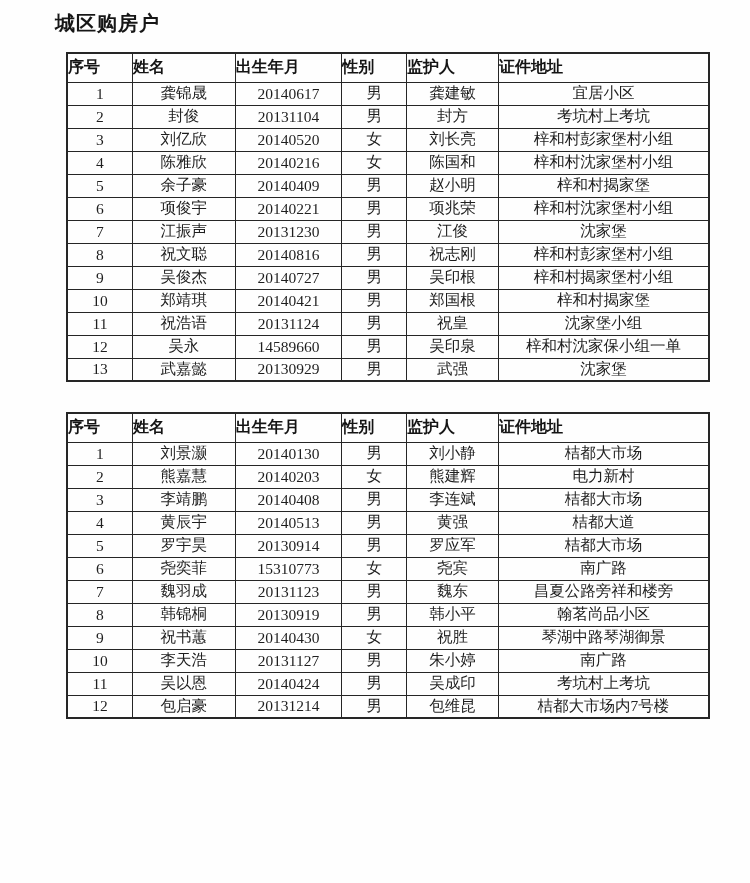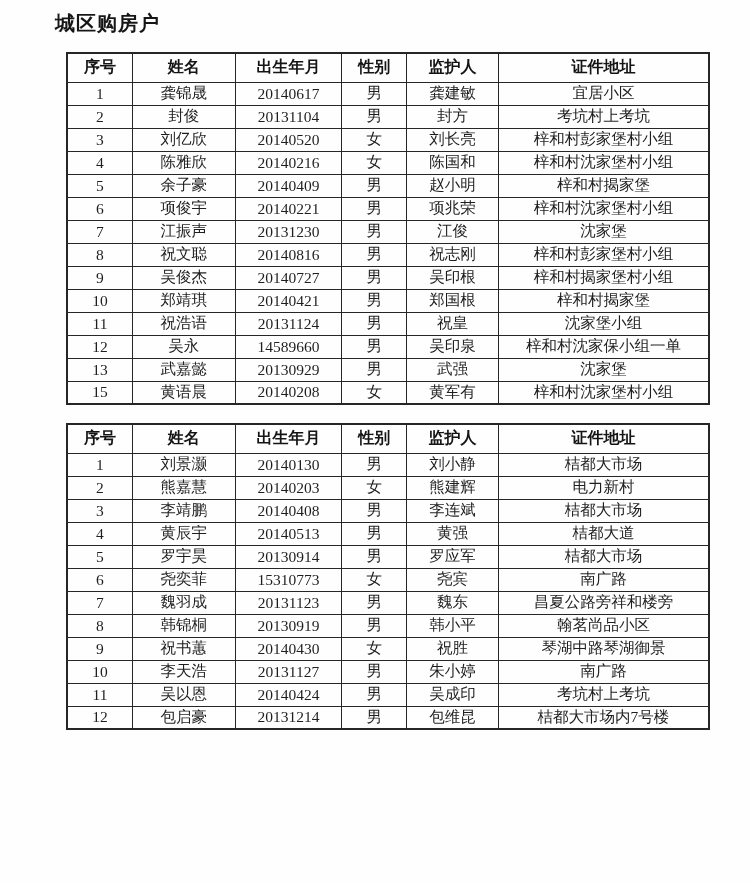--- a/index.html
+++ b/index.html
@@ -21,36 +21,36 @@
   }
   .section-title{
     font-family:"Liberation Sans","DejaVu Sans",sans-serif;
     font-weight:bold;
     font-size:20px;
     letter-spacing:1px;
     color:#161616;
     margin-left:-11px;
     margin-bottom:15px;
   }
-  .tbl-wrap{margin-bottom:18px;}
+  .tbl-wrap{margin-bottom:30px;}
   table{
     width:644px;
     border-collapse:collapse;
     table-layout:fixed;
   }
   table, th, td{
     border:1px solid var(--border);
   }
   table{border-width:2px;}
   th{
     font-family:"Liberation Sans","DejaVu Sans",sans-serif;
     font-weight:bold;
     font-size:16px;
     height:29px;
-    text-align:center;
+    text-align:left;
     vertical-align:middle;
     color:#141414;
   }
   td{
     font-size:15.5px;
     height:23px;
     text-align:center;
     vertical-align:middle;
     white-space:nowrap;
     overflow:hidden;
@@ -187,28 +187,20 @@
             <td>梓和村沈家保小组一单</td>
           </tr>
           <tr>
             <td>13</td>
             <td>武嘉懿</td>
             <td>20130929</td>
             <td>男</td>
             <td>武强</td>
             <td>沈家堡</td>
           </tr>
-          <tr>
-            <td>15</td>
-            <td>黄语晨</td>
-            <td>20140208</td>
-            <td>女</td>
-            <td>黄军有</td>
-            <td>梓和村沈家堡村小组</td>
-          </tr>
         </tbody>
       </table>
   </section>
 
   <section class="tbl-wrap">
     <table>
       <colgroup>
         <col class="c0">
           <col class="c1">
           <col class="c2">

